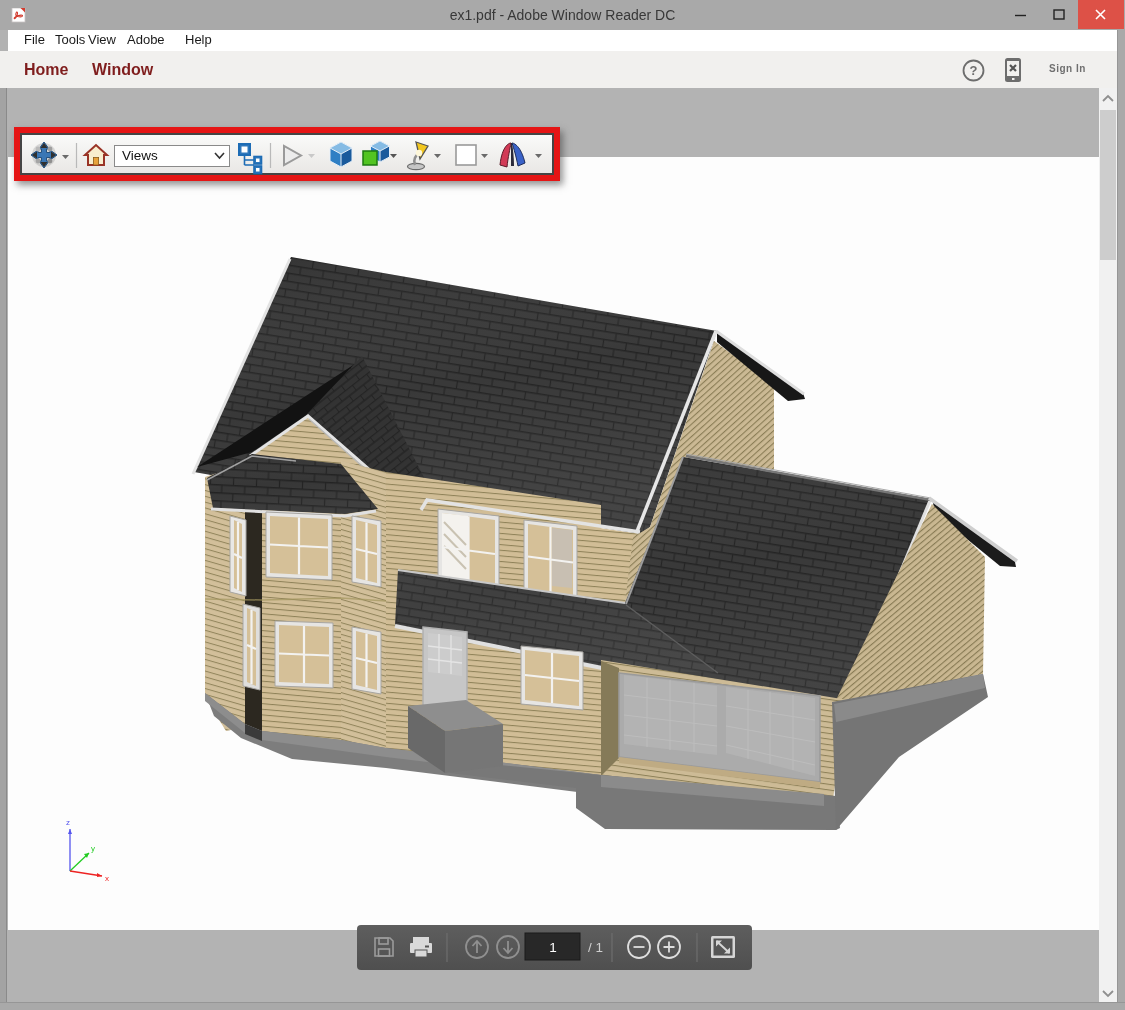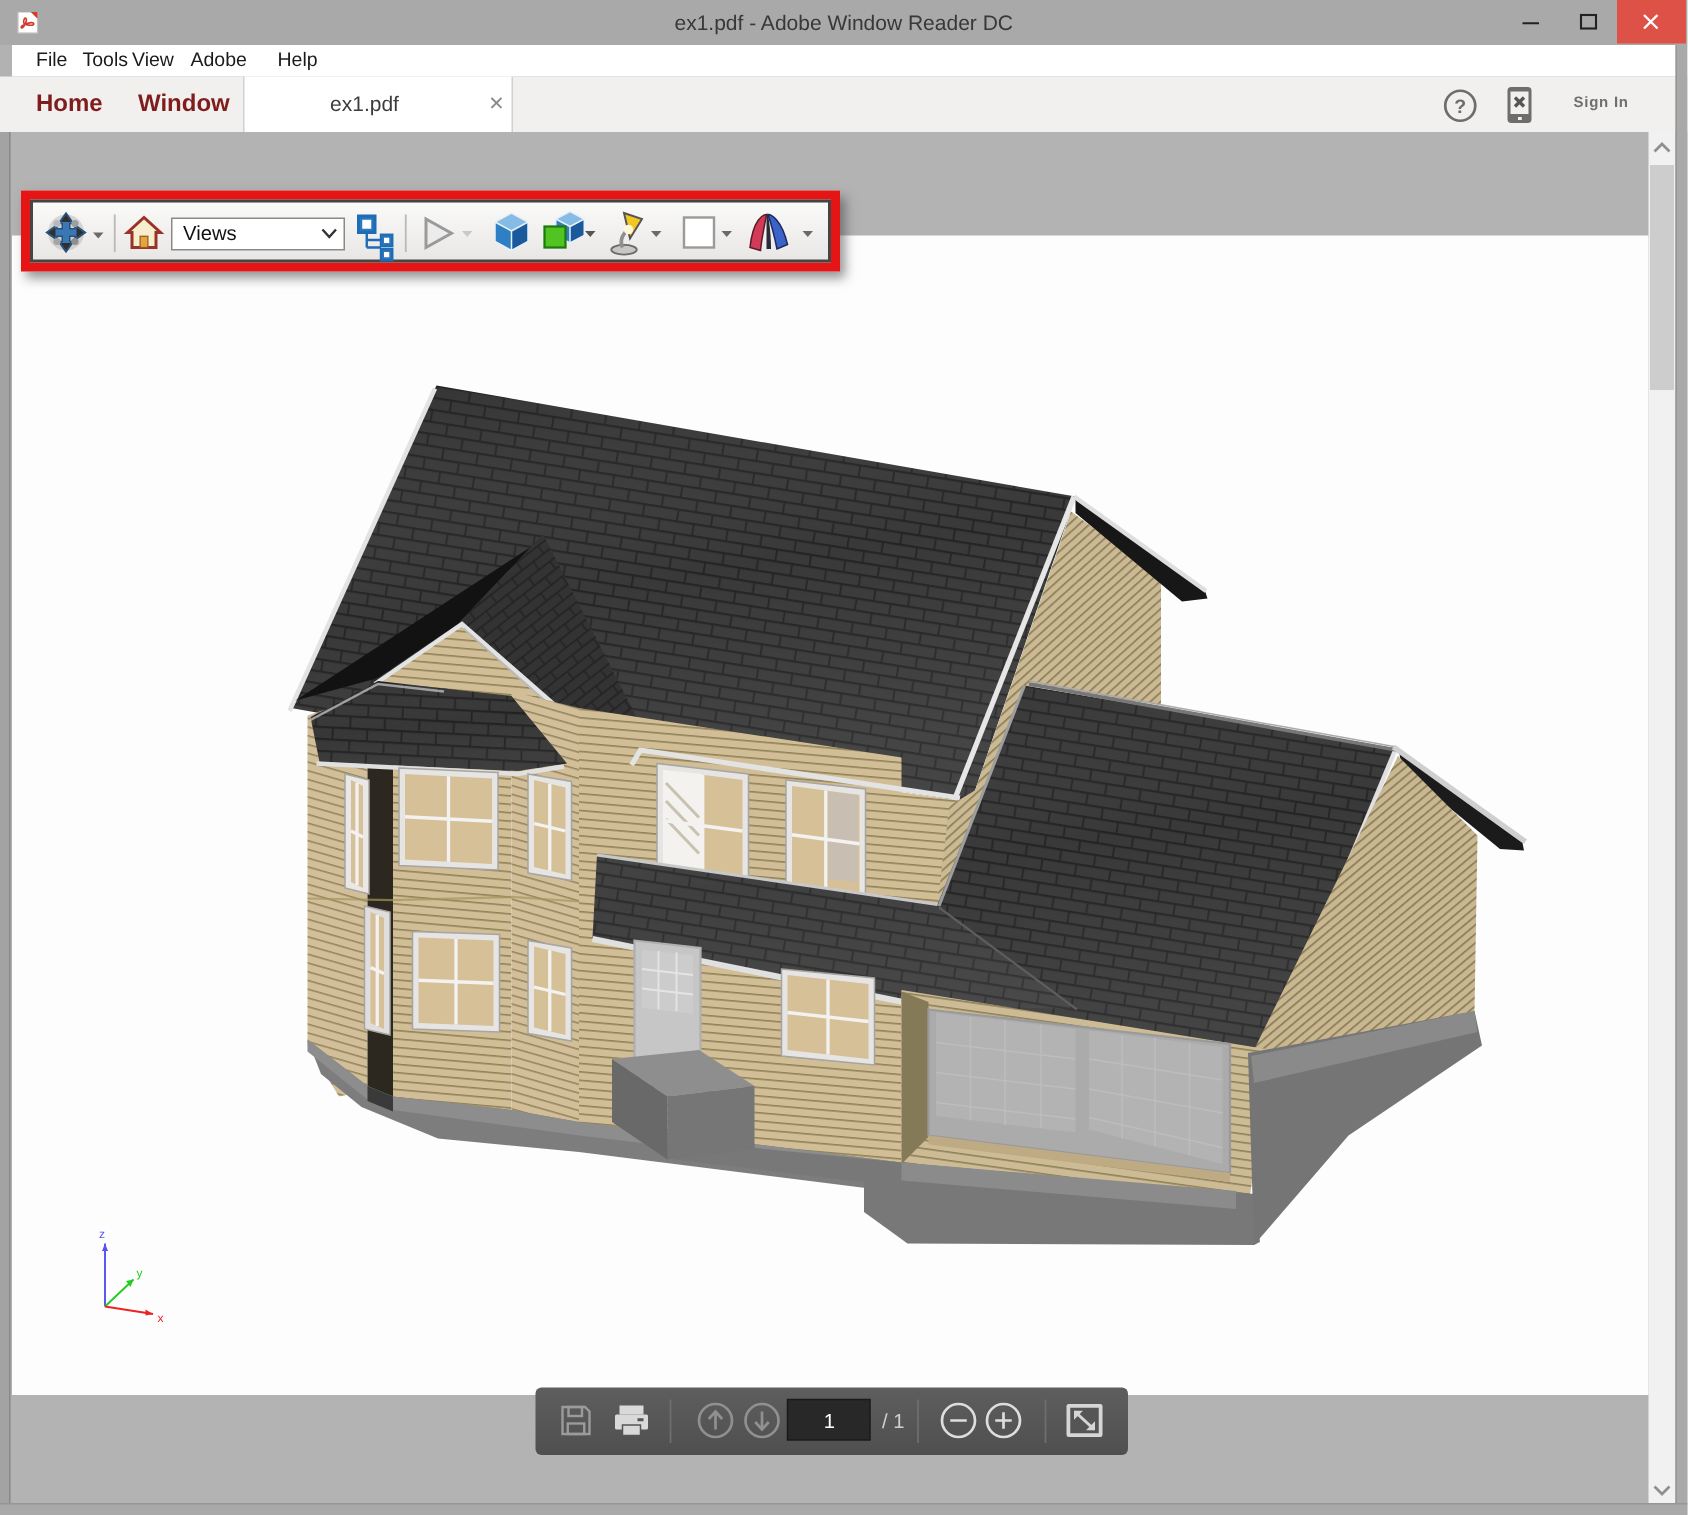--- a/index.html
+++ b/index.html
@@ -61,24 +61,20 @@
     <span class="menuitem" style="left:16px">File</span>
     <span class="menuitem" style="left:47px">Tools</span>
     <span class="menuitem" style="left:80px">View</span>
     <span class="menuitem" style="left:119px">Adobe</span>
     <span class="menuitem" style="left:177px">Help</span>
   </div>
 
   <div class="abs" id="tabbar">
     <span class="tabtxt" style="left:24px">Home</span>
     <span class="tabtxt" style="left:92px">Window</span>
-    <div id="activetab">
-        <span class="lbl">ex1.pdf</span>
-        <span class="x">✕</span>
-      </div>
     <svg class="abs" style="left:962px;top:8px" width="23" height="23" viewBox="0 0 23 23">
       <circle cx="11.5" cy="11.5" r="10" fill="none" stroke="#6d6d6d" stroke-width="1.8"></circle>
       <text x="11.5" y="16" text-anchor="middle" font-size="13" font-weight="bold" fill="#6d6d6d" font-family="Liberation Sans">?</text>
     </svg>
     <svg class="abs" style="left:1004px;top:6px" width="18" height="26" viewBox="0 0 18 26">
       <rect x="1" y="1" width="16" height="24" rx="2.5" fill="#6d6d6d"></rect>
       <rect x="3" y="4" width="12" height="15" fill="#f1f0ee"></rect>
       <path d="M6 8 L12 14 M12 8 L6 14" stroke="#555" stroke-width="2.2"></path>
       <rect x="8" y="21" width="2.5" height="2" fill="#f1f0ee"></rect>
     </svg>

